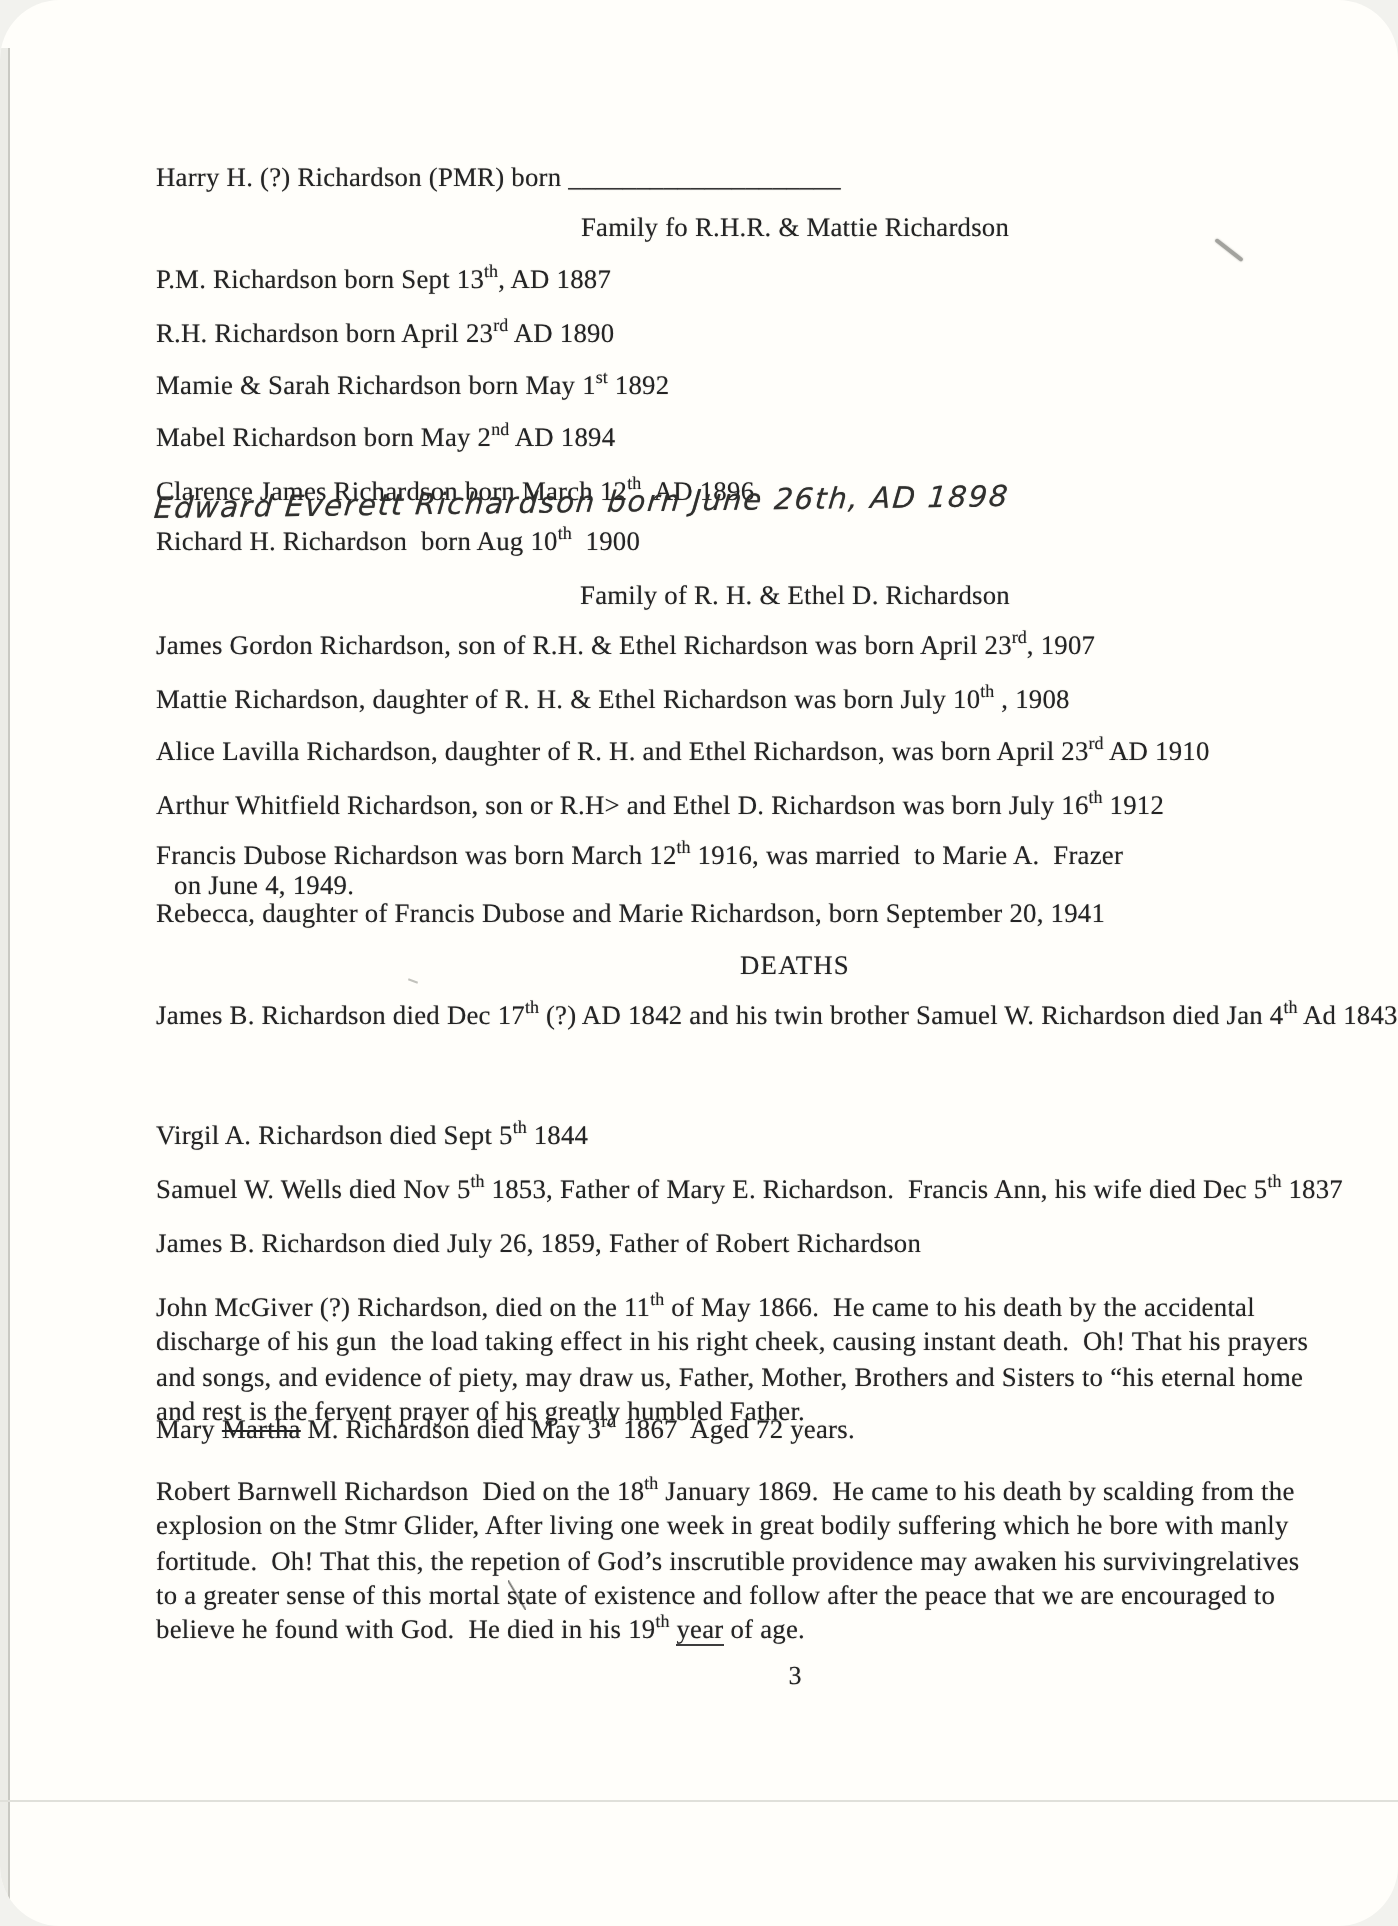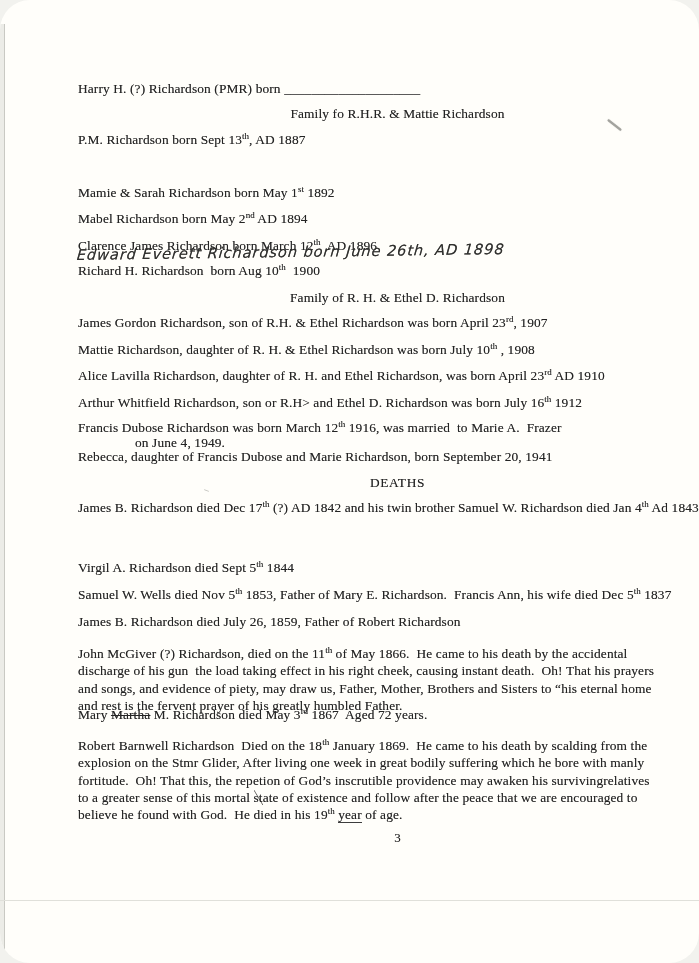--- a/index.html
+++ b/index.html
@@ -37,21 +37,21 @@
   
   .line, .para {
     position: absolute; left: 78px;
     font-size: 13.4px; color: #242424;
     letter-spacing: 0.12px;
     text-shadow: 0 0 0.5px rgba(70,70,70,0.55);
   }
   .line { white-space: pre; }
   .para { width: 578px; line-height: 17.3px; white-space: pre-wrap; }
   .center { left: 0; width: 699px; text-align: center; padding-left: 48px; }
-  .indent { left: 87px; margin-left: 48px; }
+  .indent { left: 87px; }
   sup { font-size: 9px; line-height: 0; vertical-align: super; letter-spacing: 0; }
   .strike { text-decoration: line-through; text-decoration-thickness: 1px; }
   .pen-underline { border-bottom: 1.5px solid #3d3d3d; }
   .pen-slash {
     background: linear-gradient(to top right, transparent 44%, #6e6e6a 49%, transparent 55%);
   }
   .handwritten {
     position: absolute; left: 77px; top: 246px;
     font-family: "DejaVu Sans", sans-serif;
     font-style: italic;
@@ -73,20 +73,21 @@
   <div class="edge-strip"></div>
   <div class="edge-bottom"></div>
   <div class="pen-scratch"></div>
   <div class="speck"></div>
 
   <div class="line" style="top:81px">Harry H. (?) Richardson (PMR) born ____________________</div>
 
   <div class="line center" style="top:106px">Family fo R.H.R. &amp; Mattie Richardson</div>
 
   <div class="line" style="top:132px">P.M. Richardson born Sept 13<sup>th</sup>, AD 1887</div>
+  <div class="line" style="top:159px">R.H. Richardson born April 23<sup>rd</sup> AD 1890</div>
   <div class="line" style="top:185px">Mamie &amp; Sarah Richardson born May 1<sup>st</sup> 1892</div>
   <div class="line" style="top:211px">Mabel Richardson born May 2<sup>nd</sup> AD 1894</div>
   <div class="line" style="top:238px">Clarence James Richardson born March 12<sup>th</sup>  AD 1896</div>
 
   <div class="handwritten">Edward Everett Richardson born June 26th, AD 1898</div>
 
   <div class="line" style="top:263px">Richard H. Richardson  born Aug 10<sup>th</sup>  1900</div>
 
   <div class="line center" style="top:290px">Family of R. H. &amp; Ethel D. Richardson</div>
 

